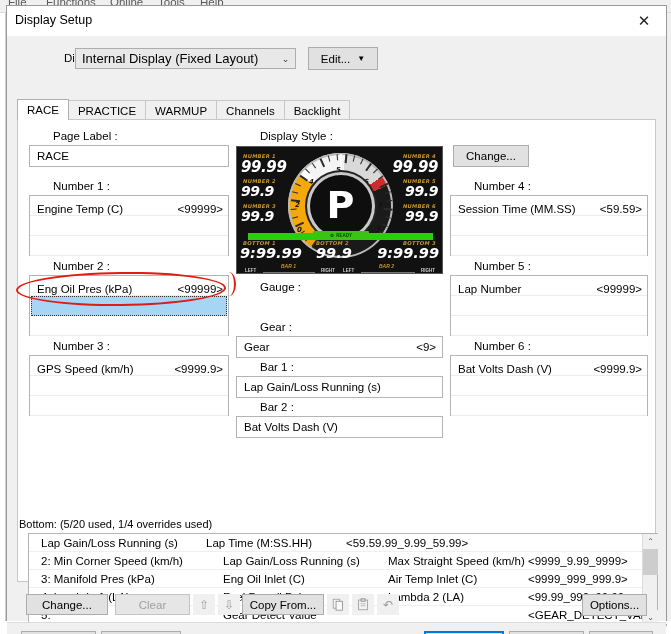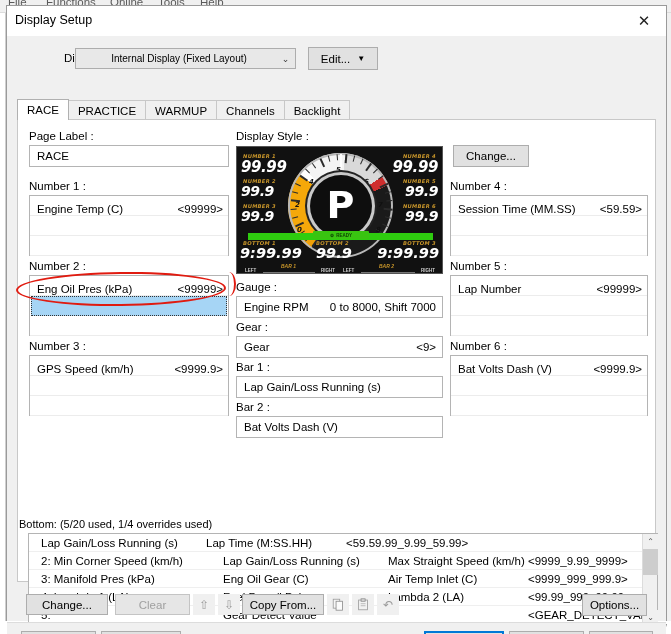--- a/index.html
+++ b/index.html
@@ -58,21 +58,21 @@
 
   .row-display { position: absolute; left: 10px; top: 10px; }
   .lbl { font-size: 11.5px; color: #000; }
   .lbl-display { position: absolute; left: 0; top: 6px; margin-left: 47px; }
 
   .combo {
     position: absolute; left: 58px; top: 2px; width: 221px; height: 21px;
     background: #e8e8e8; border: 1px solid #adadad;
     display: flex; align-items: center;
   }
-  .combo .cval { padding-left: 6px; font-size: 10px; flex: 1; text-align: center; }
+  .combo .cval { padding-left: 6px; font-size: 13px; flex: 1; }
   .combo .carrow { width: 19px; text-align: center; font-size: 9px; color: #3a3a3a; }
 
   .btn {
     background: #e1e1e1; border: 1px solid #adadad; font-size: 11.5px;
     color: #000; display: flex; align-items: center; justify-content: center;
     cursor: default; font-family: "Liberation Sans", sans-serif;
   }
   .btn.disabled { color: #a0a0a0; background: #e6e6e6; border-color: #c4c4c4; }
   .btn-edit {
     position: absolute; left: 291px; top: 1px; width: 70px; height: 23px;
@@ -88,21 +88,21 @@
     margin-right: -1px; cursor: default;
   }
   .tab.active { background: #ffffff; height: 21px; border-color: #b0b0b0; position: relative; z-index: 3; }
 
   .tabpanel {
     position: absolute; left: 10px; top: 83px; width: 639px; height: 463px;
     background: #ffffff; border: 1px solid #c8c8c8;
   }
 
   
-  .fld-label { position: absolute; font-size: 11.5px; color: #000; }
+  .fld-label { position: absolute; font-size: 11.5px; color: #000; margin-left: 24px; }
   .listbox {
     position: absolute; background: #ffffff; border: 1px solid #b4b4b4;
   }
   .lrow {
     position: relative; height: 20px; display: flex; align-items: flex-end;
     padding: 0 5px 0 7px; font-size: 11.5px; border-bottom: 1px solid #ececec;
   }
   .lrow .nm { flex: 1; white-space: nowrap; overflow: hidden; }
   .lrow .vl { white-space: nowrap; }
   .lrow.empty { border-bottom: 1px solid #ececec; }
@@ -445,24 +445,20 @@
             <span class="barlr" style="right:0">RIGHT</span>
           </div>
           <div class="barrow" style="left:106px;top:121px;width:92px">
             <span class="barlr" style="left:0">LEFT</span>
             <div class="barline" style="left:18px;width:54px"></div>
             <span class="barlr" style="right:0">RIGHT</span>
           </div>
         </div>
 
         <span class="fld-label" style="left:218px;top:161px">Gauge :</span>
-        <div class="single" style="left:218px;top:176px;width:207px">
-          <span class="nm">Engine RPM</span>
-          <span class="vl">0 to 8000, Shift 7000</span>
-        </div>
 
         <span class="fld-label" style="left:218px;top:201px">Gear :</span>
         <div class="single" style="left:218px;top:216px;width:207px">
           <span class="nm">Gear</span>
           <span class="vl">&lt;9&gt;</span>
         </div>
 
         <span class="fld-label" style="left:218px;top:241px">Bar 1 :</span>
         <div class="single" style="left:218px;top:256px;width:207px">
           <span class="nm">Lap Gain/Loss Running (s)</span>
@@ -519,21 +515,21 @@
               <span class="c4">&lt;59.59.99_9.99_59.99&gt;</span>
             </div>
             <div class="brow">
               <span class="c1">2: Min Corner Speed (km/h)</span>
               <span class="c2">Lap Gain/Loss Running (s)</span>
               <span class="c3">Max Straight Speed (km/h)</span>
               <span class="c4">&lt;9999_9.99_9999&gt;</span>
             </div>
             <div class="brow">
               <span class="c1">3: Manifold Pres (kPa)</span>
-              <span class="c2">Eng Oil Gear (C)</span>
+              <span class="c2">Eng Oil Inlet (C)</span>
               <span class="c3">Air Temp Inlet (C)</span>
               <span class="c4">&lt;9999_999_999.9&gt;</span>
             </div>
             <div class="brow">
               <span class="c1">4: Lambda 1 (LA)</span>
               <span class="c2">Fuel Pres (kPa)</span>
               <span class="c3">Lambda 2 (LA)</span>
               <span class="c4">&lt;99.99_999_99.99&gt;</span>
             </div>
             <div class="brow">

